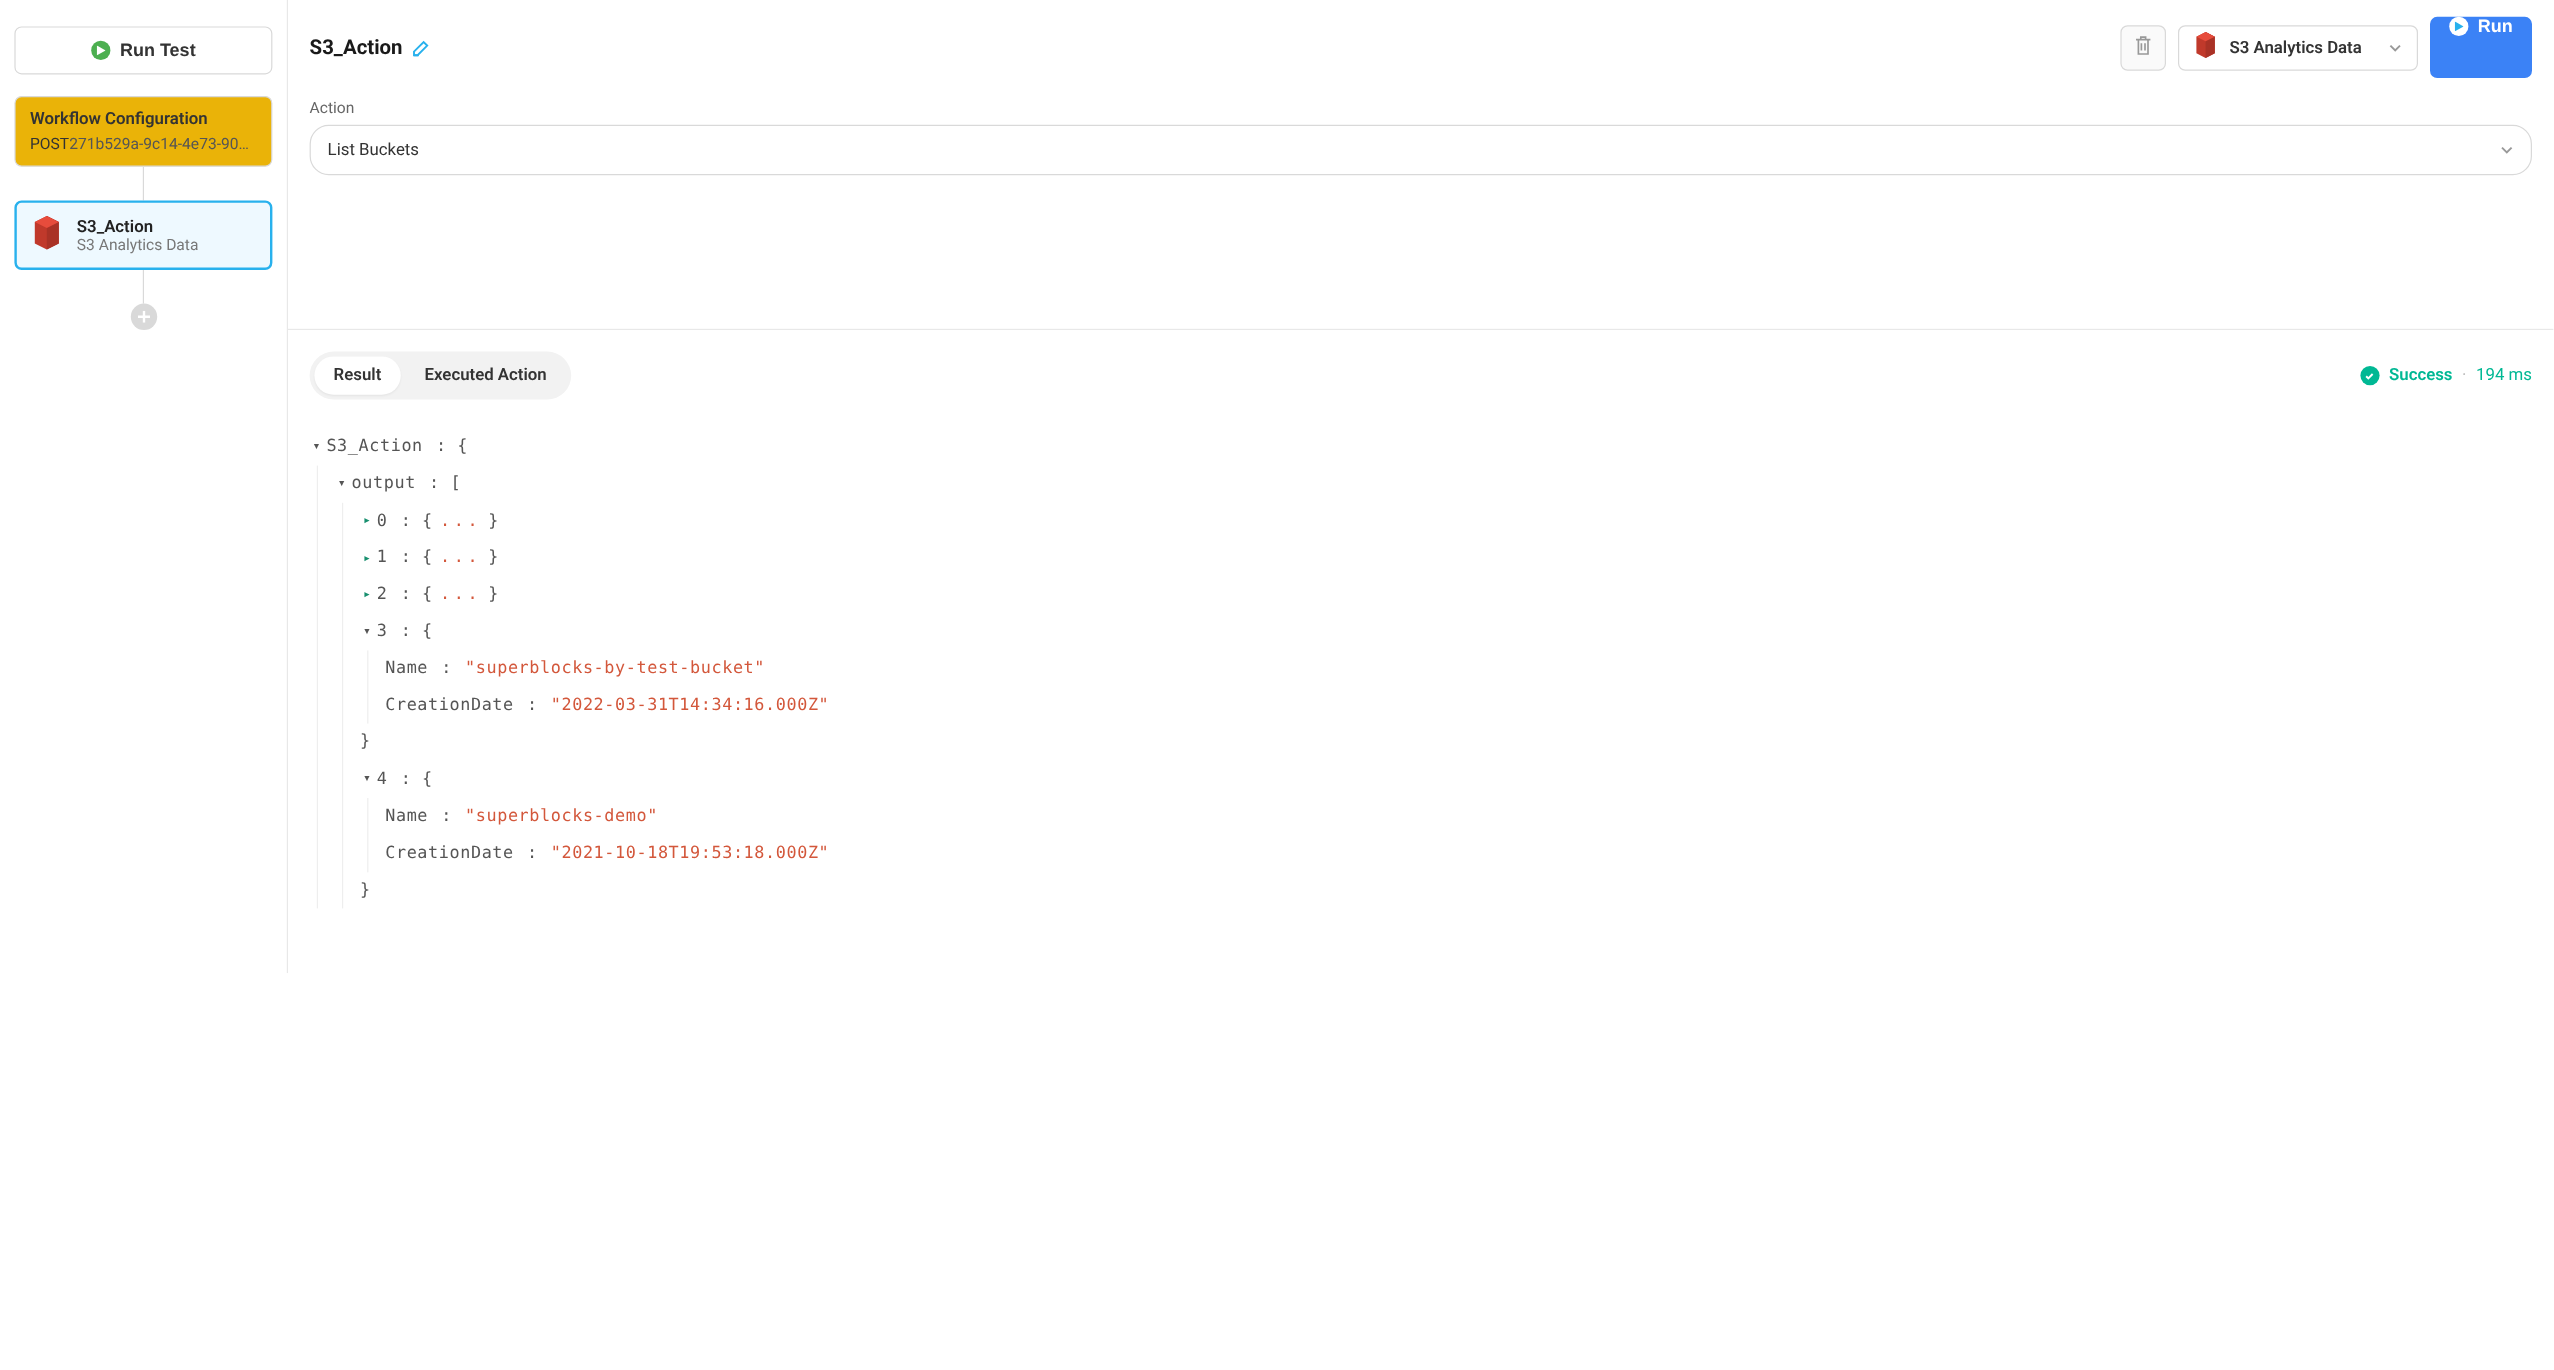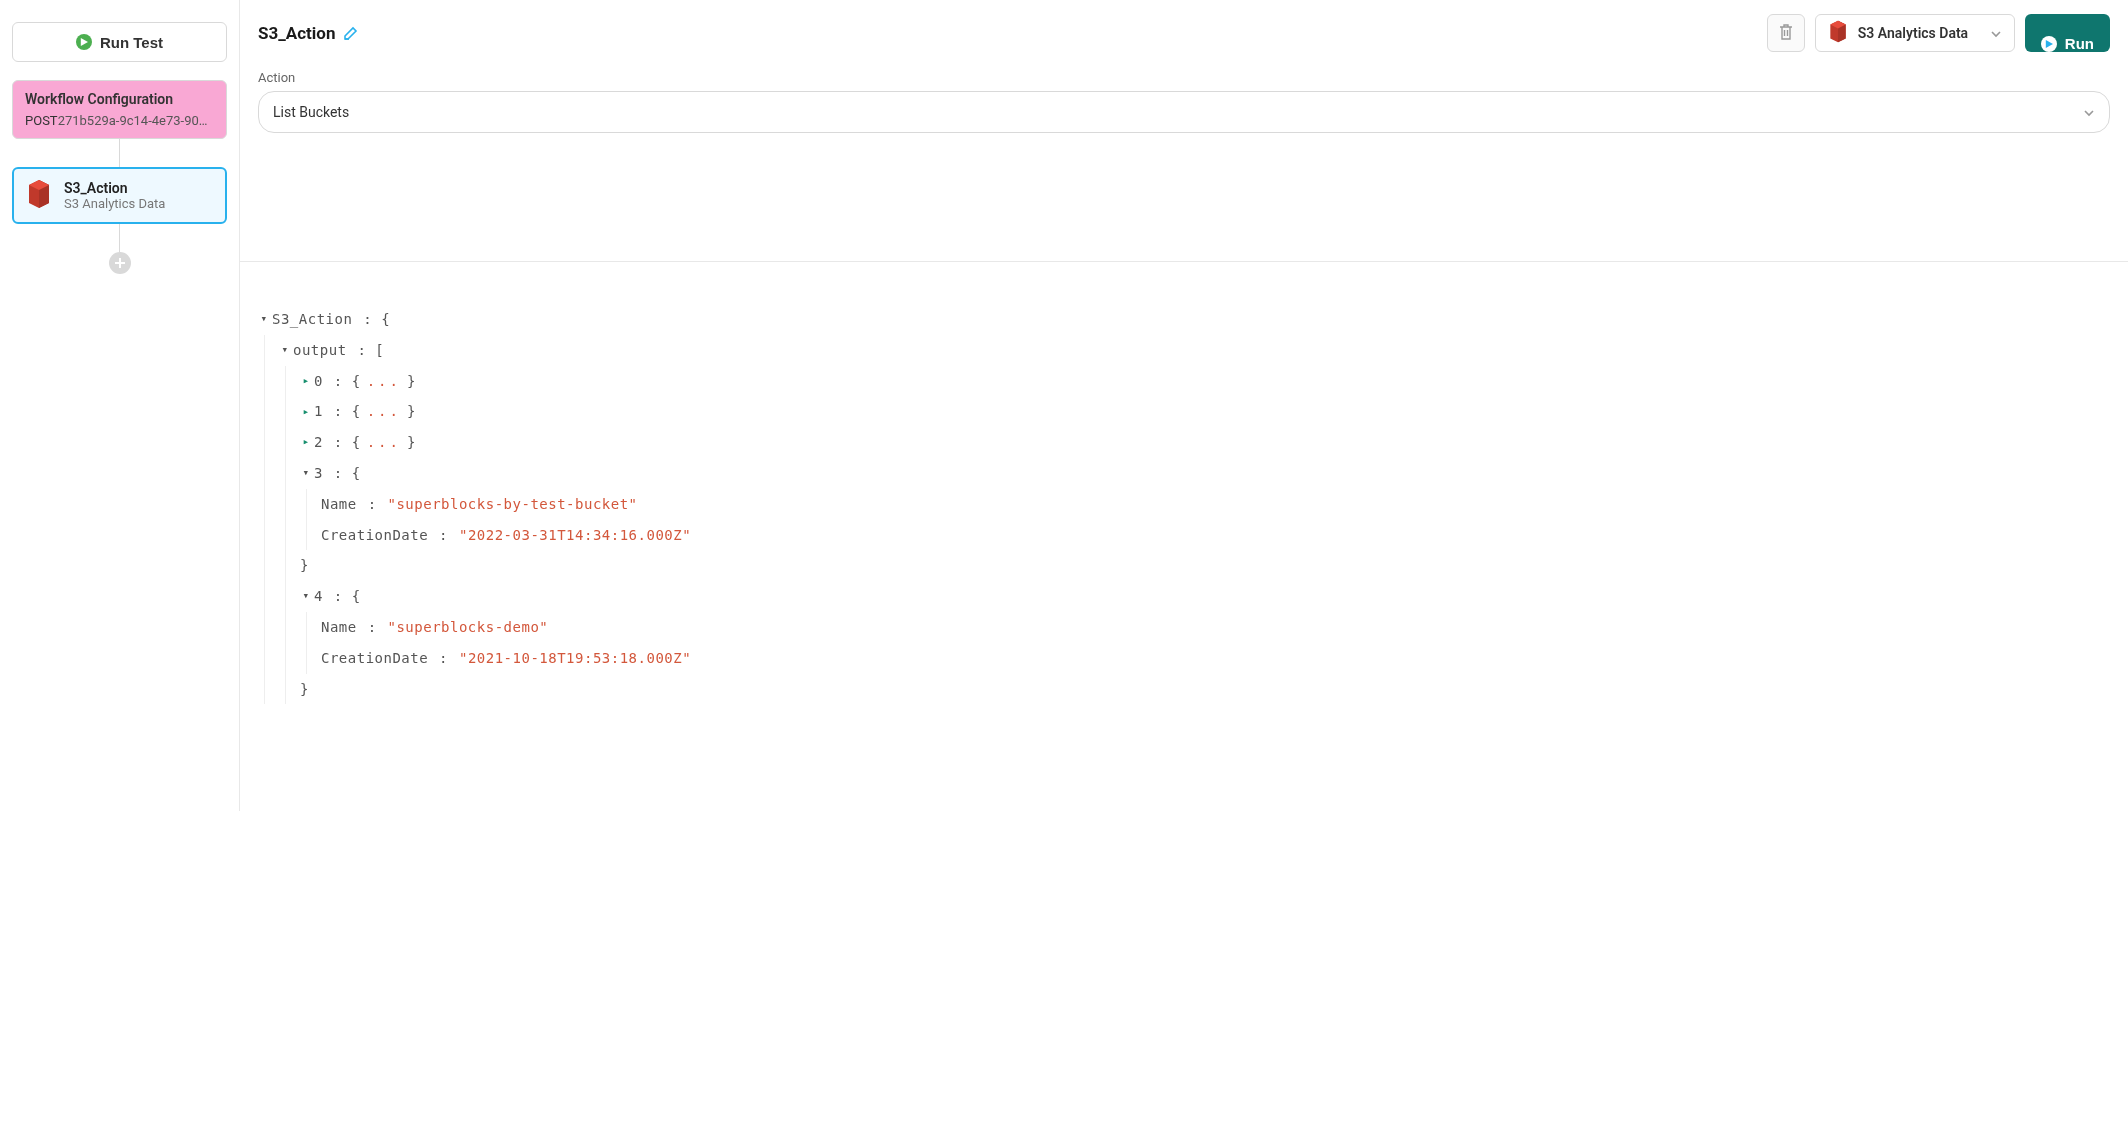--- a/index.html
+++ b/index.html
@@ -46,21 +46,21 @@
       background: #4caf50;
       display: flex;
       align-items: center;
       justify-content: center;
     }
     .play-icon-green svg { margin-left: 1px; }
     .workflow-card {
       width: 100%;
       border: 1px solid #d9d9d9;
       border-radius: 6px;
-      background: #f9a8d4;
+      background: #eab308;
       padding: 10px 12px;
       margin-top: 18px;
     }
     .workflow-title {
       font-size: 14px;
       font-weight: 600;
       color: #333;
       margin-bottom: 6px;
     }
     .workflow-sub {
@@ -180,27 +180,27 @@
       font-weight: 600;
       color: #333;
       flex: 1;
     }
     .chevron-down {
       width: 12px;
       height: 12px;
       color: #999;
     }
     .run-btn {
-      height: 38px;
+      height: 51px;
       border: none;
       border-radius: 6px;
-      background: #0f766e;
+      background: #3b82f6;
       color: #fff;
       display: flex;
-      align-items: flex-end;
+      align-items: flex-start;
       padding: 0 16px;
       gap: 8px;
       font-size: 15px;
       font-weight: 600;
       cursor: pointer;
     }
     .play-icon-white {
       width: 16px;
       height: 16px;
       border-radius: 50%;
@@ -424,20 +424,36 @@
         <span class="value">List Buckets</span>
         <span class="chevron-down">
           <svg width="12" height="12" viewBox="0 0 12 12">
               <path d="M2 4 L6 8 L10 4" fill="none" stroke="#999" stroke-width="1.6"></path>
             </svg>
         </span>
       </div>
     </div>
 
     <div class="results-panel">
+      <div class="results-header">
+        <div class="tab-group">
+          <div class="tab active">Result</div>
+          <div class="tab">Executed Action</div>
+        </div>
+        <div class="status-block">
+          <span class="check-circle">
+            <svg width="9" height="9" viewBox="0 0 10 10">
+                <path d="M2 5 L4 7 L8 3" fill="none" stroke="#fff" stroke-width="1.8"></path>
+              </svg>
+          </span>
+          <span class="status-text">Success</span>
+          <span class="dot-sep">·</span>
+          <span class="duration">194 ms</span>
+        </div>
+      </div>
 
       <div class="json-tree">
         <div class="tree-row">
           <span class="caret expanded"></span>
           <span class="key">S3_Action</span>
           <span class="punct">&nbsp;: {</span>
         </div>
         <div class="tree-children">
           <div class="tree-row">
             <span class="caret expanded"></span>

